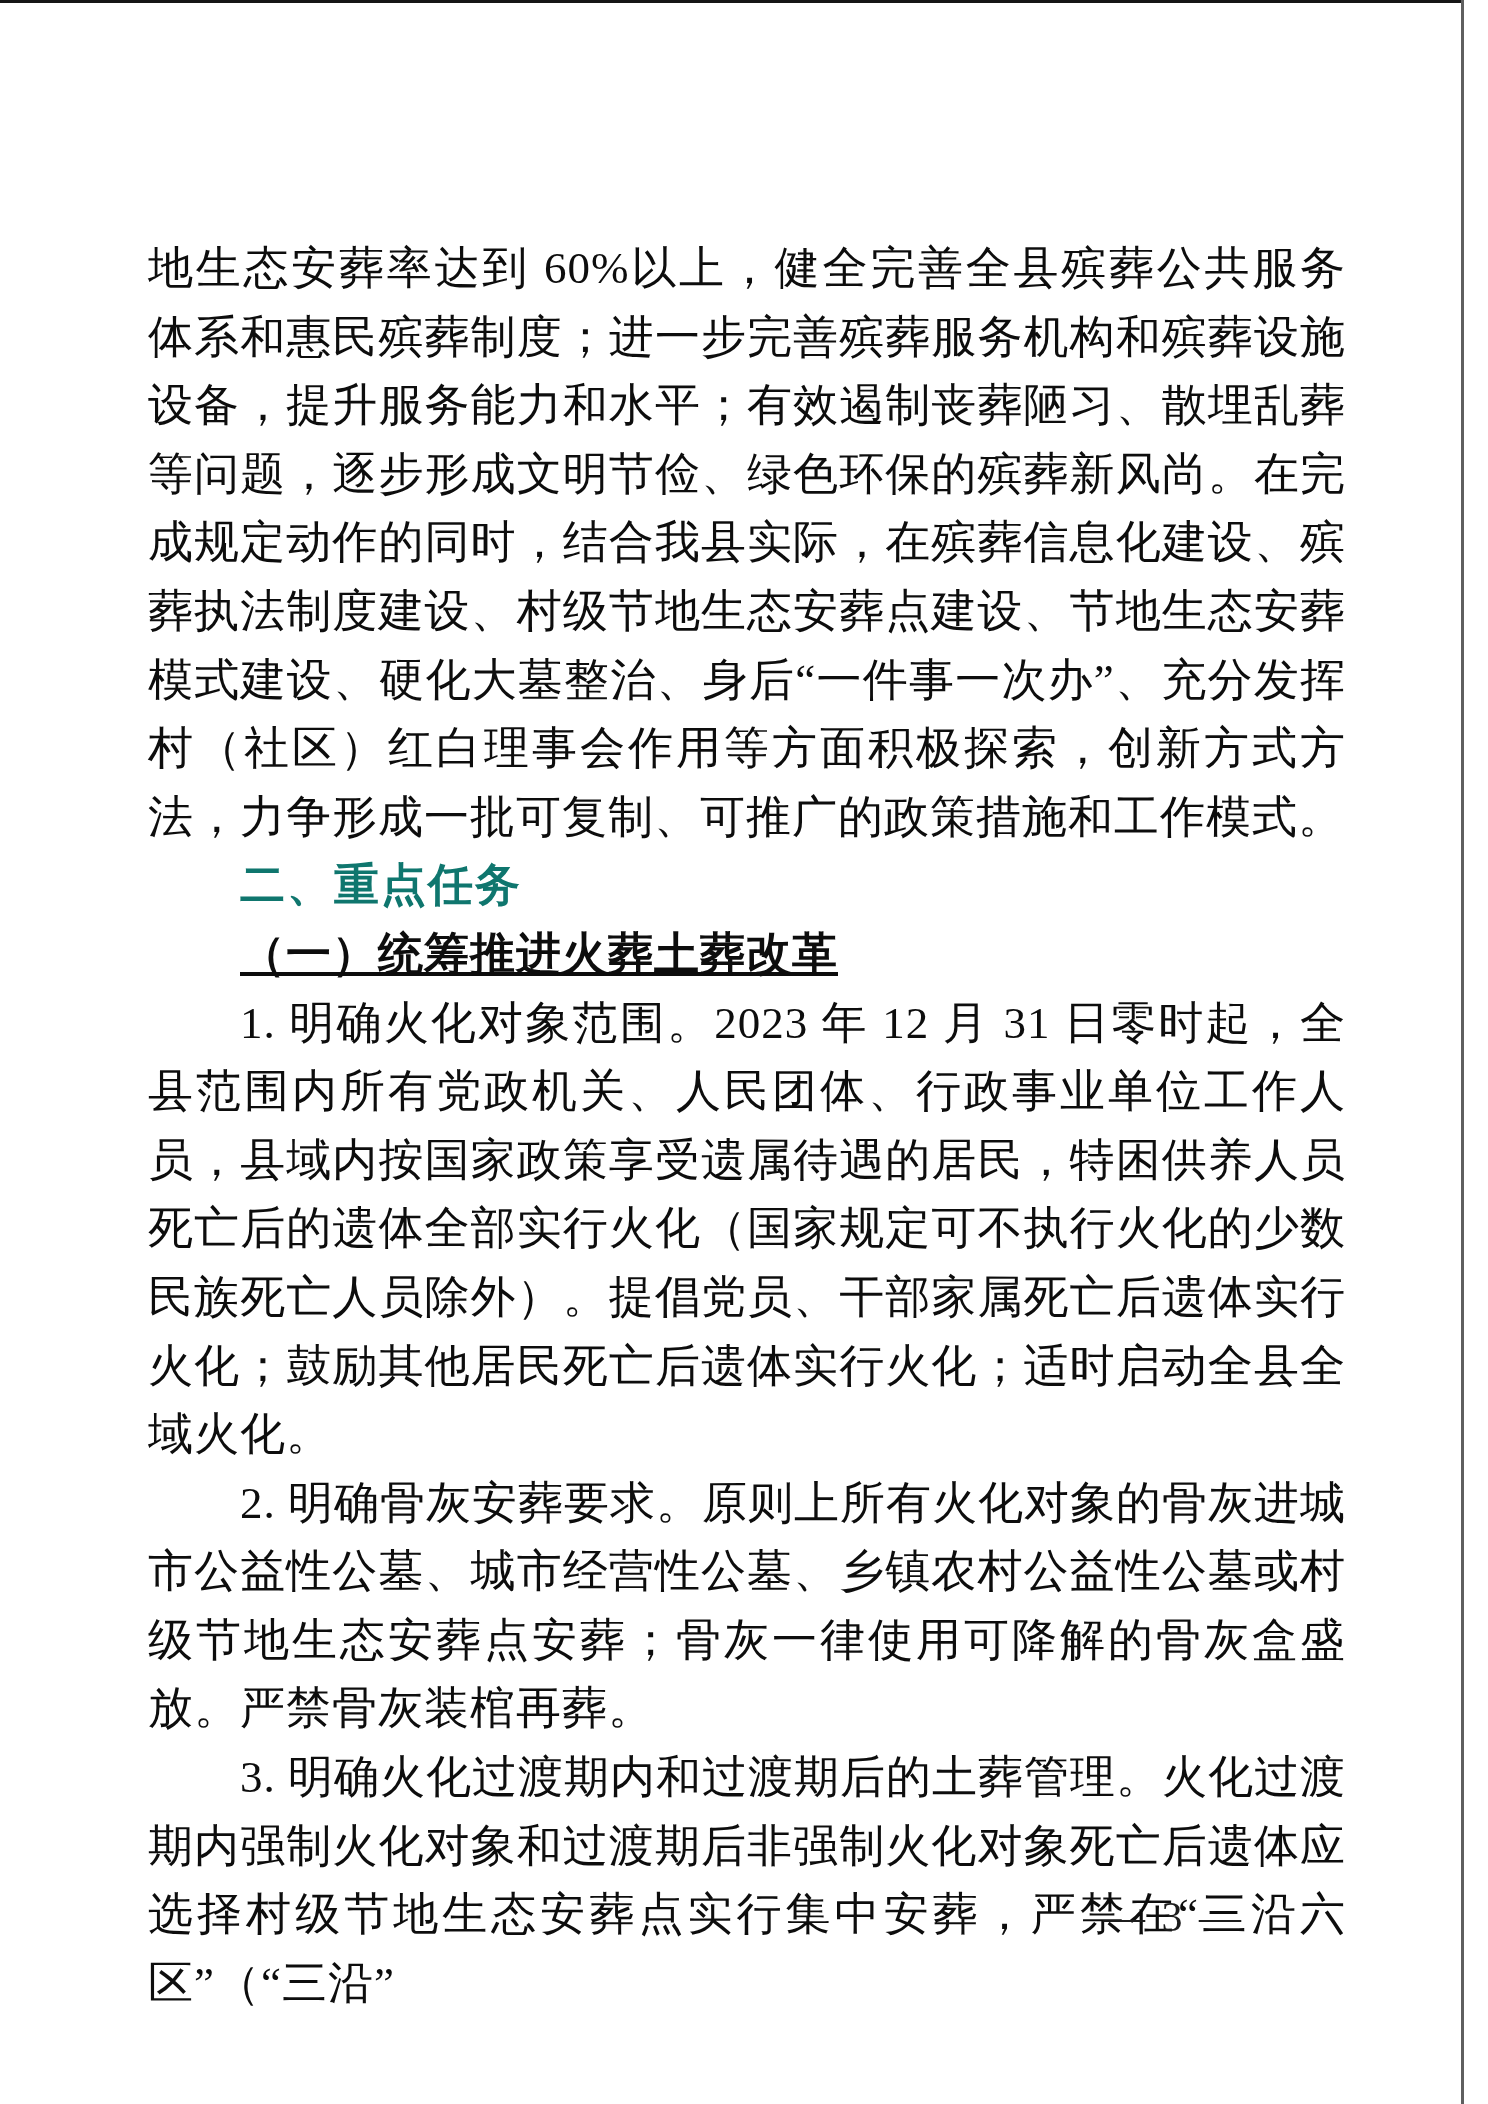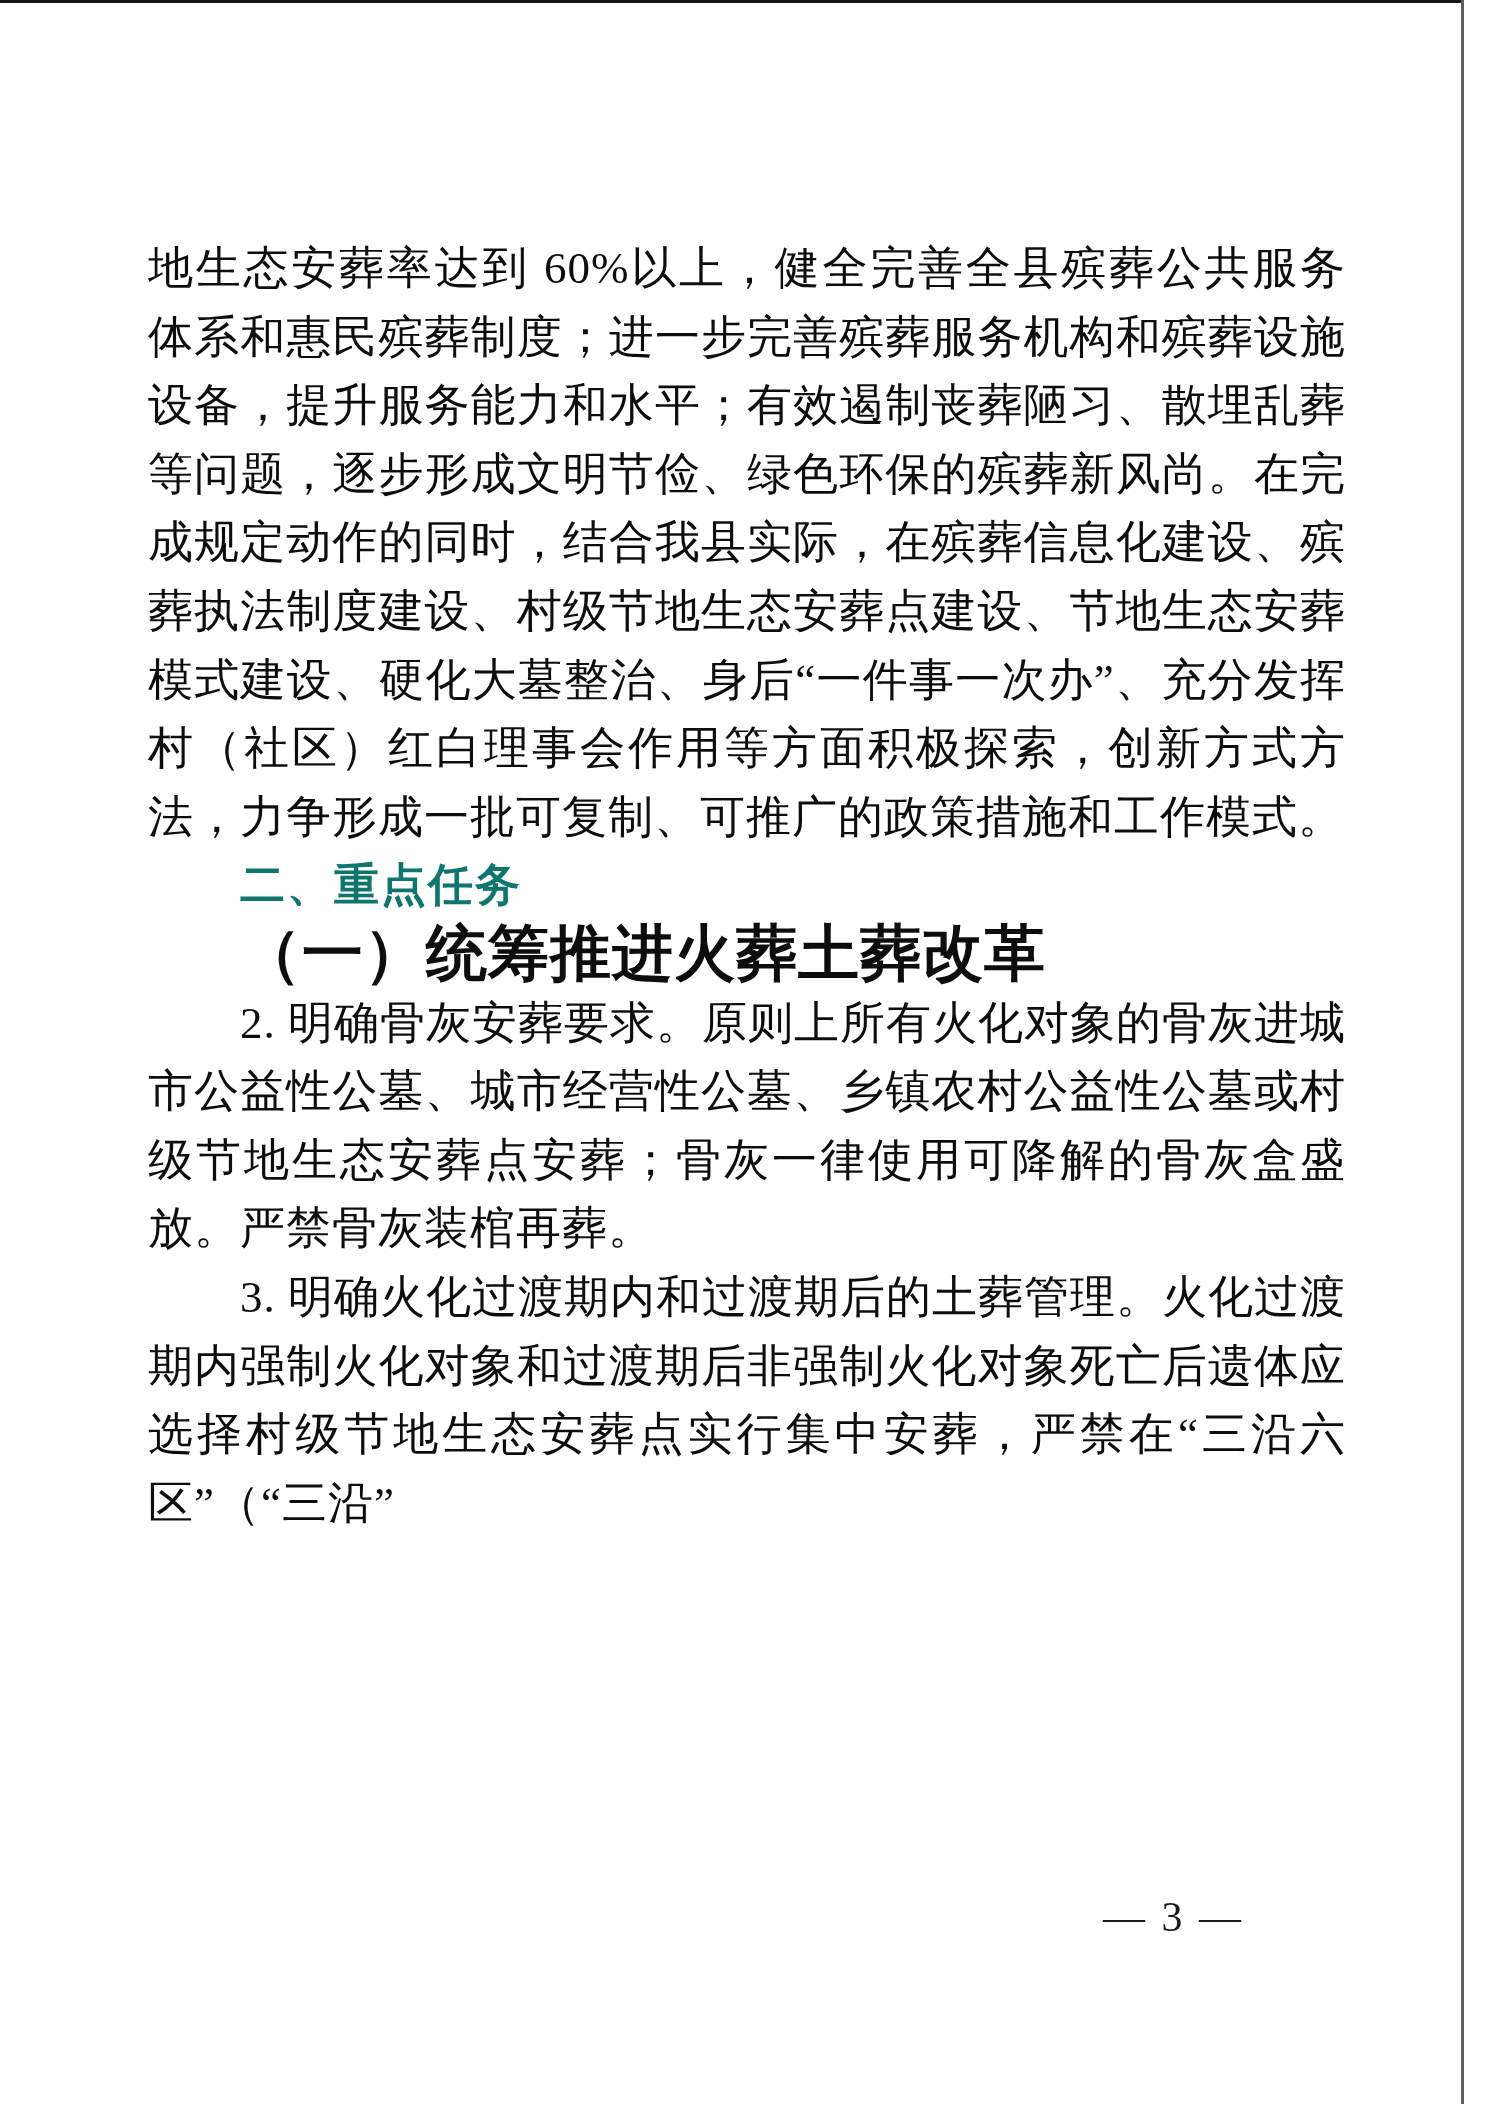--- a/index.html
+++ b/index.html
@@ -51,26 +51,27 @@
     font-size: 45px;
     line-height: 68.6px;
     letter-spacing: 2px;
     font-family: "Liberation Sans", "DejaVu Sans", sans-serif;
     font-weight: 700;
     text-indent: 92px;
     color: #0f766e;
   }
   .subsection-heading {
     margin: 0;
-    font-size: 61px;
+    font-size: 45px;
     line-height: 68.6px;
     letter-spacing: 1px;
     font-weight: 700;
     text-indent: 92px;
     color: #0d0d0d;
+    text-decoration: underline;
   }
   .page-number {
     position: absolute;
     top: 1893px;
     right: 220px;
     font-size: 42px;
     line-height: 48px;
     letter-spacing: 3px;
     color: #1c1c1c;
     white-space: nowrap;
@@ -85,20 +86,21 @@
   <div class="scan-border-right"></div>
 
   <div class="content">
 
     <p class="body-par">地生态安葬率达到 60%以上，健全完善全县殡葬公共服务体系和惠民殡葬制度；进一步完善殡葬服务机构和殡葬设施设备，提升服务能力和水平；有效遏制丧葬陋习、散埋乱葬等问题，逐步形成文明节俭、绿色环保的殡葬新风尚。在完成规定动作的同时，结合我县实际，在殡葬信息化建设、殡葬执法制度建设、村级节地生态安葬点建设、节地生态安葬模式建设、硬化大墓整治、身后“一件事一次办”、充分发挥村（社区）红白理事会作用等方面积极探索，创新方式方法，力争形成一批可复制、可推广的政策措施和工作模式。</p>
 
     <h2 class="section-heading">二、重点任务</h2>
 
     <h3 class="subsection-heading">（一）统筹推进火葬土葬改革</h3>
 
+    <p class="body-par indent-2">1. 明确火化对象范围。2023 年 12 月 31 日零时起，全县范围内所有党政机关、人民团体、行政事业单位工作人员，县域内按国家政策享受遗属待遇的居民，特困供养人员死亡后的遗体全部实行火化（国家规定可不执行火化的少数民族死亡人员除外）。提倡党员、干部家属死亡后遗体实行火化；鼓励其他居民死亡后遗体实行火化；适时启动全县全域火化。</p>
 
     <p class="body-par indent-2">2. 明确骨灰安葬要求。原则上所有火化对象的骨灰进城市公益性公墓、城市经营性公墓、乡镇农村公益性公墓或村级节地生态安葬点安葬；骨灰一律使用可降解的骨灰盒盛放。严禁骨灰装棺再葬。</p>
 
     <p class="body-par indent-2">3. 明确火化过渡期内和过渡期后的土葬管理。火化过渡期内强制火化对象和过渡期后非强制火化对象死亡后遗体应选择村级节地生态安葬点实行集中安葬，严禁在“三沿六区”（“三沿”</p>
 
   </div>
 
   <div class="page-number">— 3 —</div>
 
 </div>

